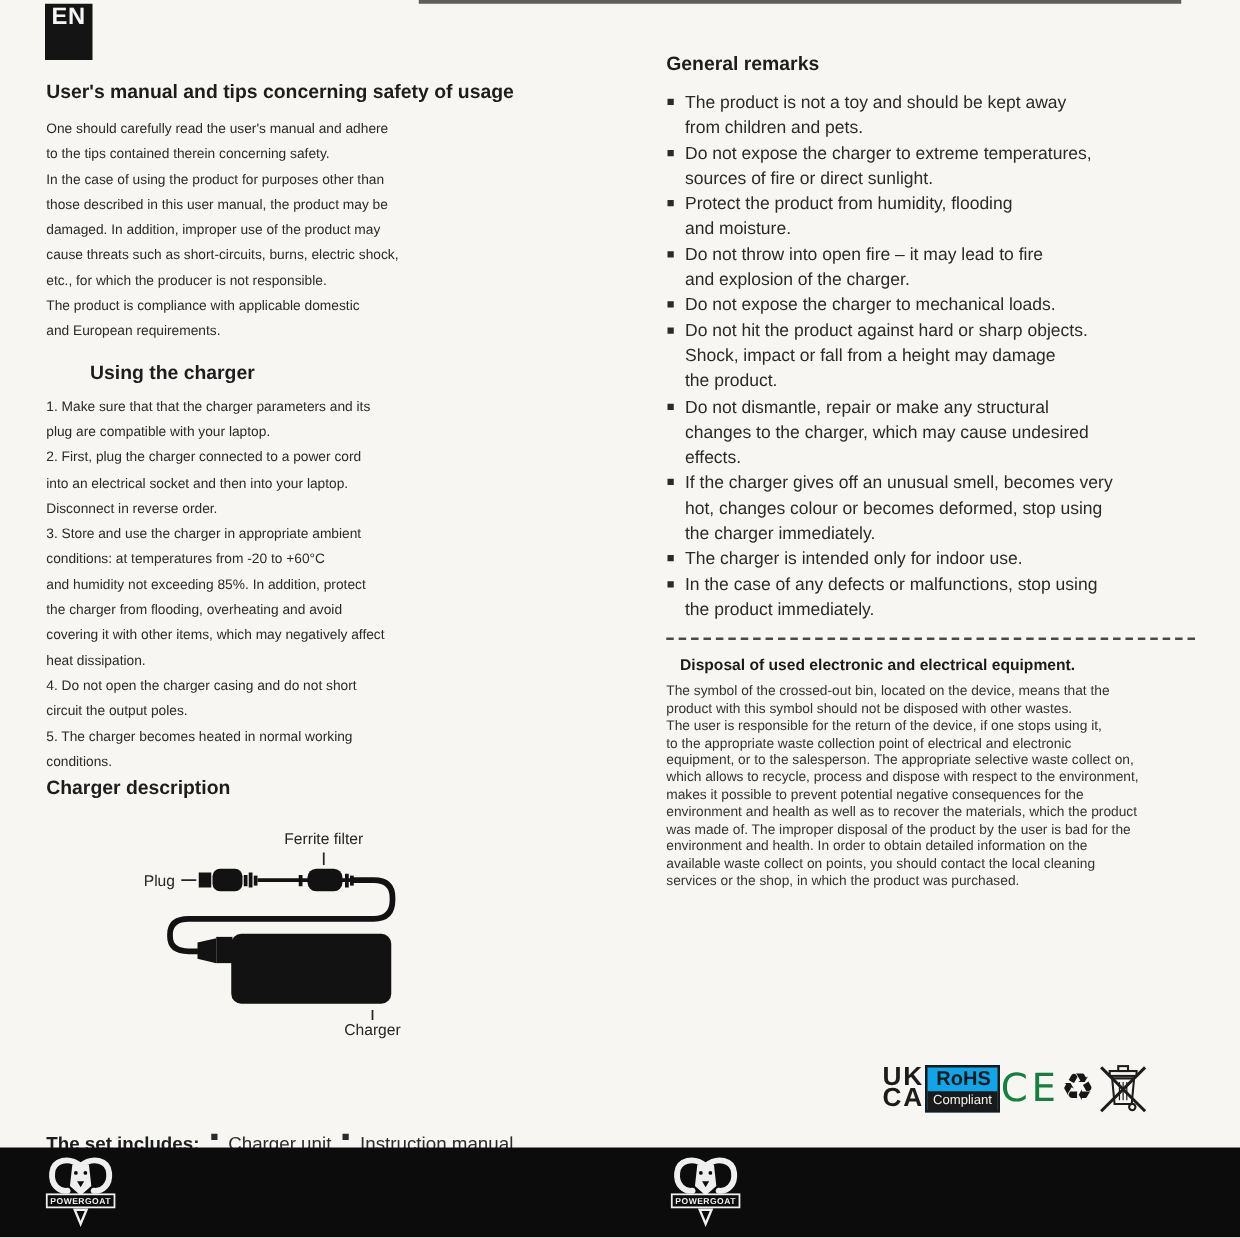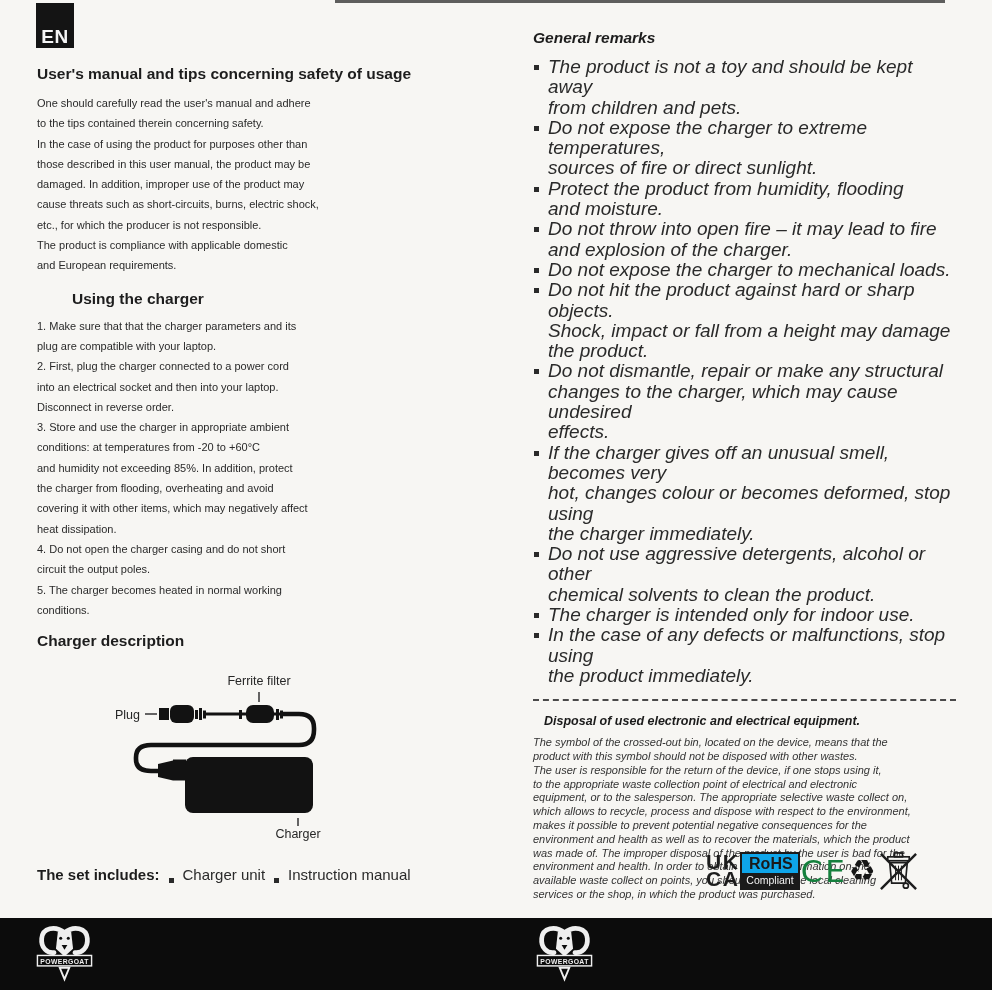--- a/index.html
+++ b/index.html
@@ -5,40 +5,40 @@
   html,body{margin:0;padding:0;background:#e8e8e6;}
   .page{
     position:relative;width:992px;height:990px;overflow:hidden;
     background:#f7f6f3;
     font-family:"Liberation Sans","DejaVu Sans",sans-serif;
     color:#2a2a2a;
   }
   .scan-strip{position:absolute;top:0;left:335px;width:610px;height:3px;background:#2b2b2b;opacity:.75;}
   .en-badge{
     position:absolute;left:36px;top:3px;width:38px;height:45px;background:#141414;
-    color:#f5f5f5;font-weight:bold;font-size:19px;display:flex;align-items:flex-end;justify-content:center;
+    color:#f5f5f5;font-weight:bold;font-size:19px;display:flex;align-items:flex-start;justify-content:center;
     letter-spacing:.5px;
   }
   .col-left{position:absolute;left:37px;top:64px;width:444px;}
-  .col-right{position:absolute;left:533px;top:28px;width:421px;font-style:italic;}
+  .col-right{position:absolute;left:533px;top:42px;width:421px;}
   h2{font-size:15.5px;line-height:20px;margin:0;color:#1d1d1d;font-weight:bold;}
   .body-text{font-size:11px;line-height:20.3px;margin:9px 0 0 0;white-space:pre-line;}
-  .mt13{margin-top:13px;margin-left:35px;} .mt7{margin-top:7px;} .mt11{margin-top:11px;}
+  .mt13{margin-top:13px;margin-left:35px;} .mt7{margin-top:7px;} .mt11{margin-top:1px;}
   ul.remarks{list-style:none;margin:9px 0 0 0;padding:0;}
   ul.remarks li{
-    position:relative;padding-left:15px;font-size:19px;line-height:20.3px;white-space:pre-line;
+    position:relative;padding-left:15px;font-size:14px;line-height:20.3px;white-space:pre-line;
   }
   ul.remarks li::before{
     content:"";position:absolute;left:1px;top:8px;width:5px;height:5px;background:#2a2a2a;
   }
   .dashed-divider{margin-top:13px;width:423px;border-top:2px dashed #4a4a4a;height:0;}
   .disposal-heading{font-size:12.5px;margin:13px 0 0 0;color:#1b1b1b;font-weight:bold;padding-left:11px;}
   .disposal-body{font-size:11px;line-height:13.8px;margin:8px 0 0 0;white-space:pre-line;color:#333;}
   .diagram{display:block;margin-top:16px;}
-  .set-includes{position:absolute;left:37px;top:866px;font-size:15px;display:flex;align-items:flex-end;gap:9px;}
+  .set-includes{position:absolute;left:37px;top:907px;font-size:15px;display:flex;align-items:flex-start;gap:9px;}
   .set-includes .label{font-weight:bold;color:#1d1d1d;}
   .sq{display:inline-block;width:5px;height:5px;background:#2a2a2a;}
   .marks-row{position:absolute;left:706px;top:848px;display:flex;align-items:center;gap:1px;}
   .ukca{font-weight:bold;font-size:21px;line-height:16.5px;letter-spacing:1.5px;color:#1c1c1c;text-align:center;}
   .rohs{border:2.5px solid #1a1a1a;text-align:right;background:#0ea5e9;}
   .rohs .rohs-title{font-weight:bold;font-size:16px;padding:0 5px;color:#1a1a1a;line-height:19px;}
   .rohs .rohs-sub{background:#1a1a1a;color:#f3f3f3;font-size:10.5px;padding:1px 4px 2px;line-height:12px;}
   .ce-mark{font-family:"DejaVu Sans",sans-serif;font-size:31px;letter-spacing:3px;color:#15803d;font-weight:500;}
   .recycle{font-size:30px;color:#161616;line-height:30px;}
   .footer-bar{position:absolute;left:0;bottom:0;width:992px;height:72px;background:#0c0c0c;}
@@ -148,22 +148,20 @@
       <li>Do not expose the charger to mechanical loads.</li>
       <li>Do not hit the product against hard or sharp objects.
 Shock, impact or fall from a height may damage
 the product.</li>
       <li>Do not dismantle, repair or make any structural
 changes to the charger, which may cause undesired
 effects.</li>
       <li>If the charger gives off an unusual smell, becomes very
 hot, changes colour or becomes deformed, stop using
 the charger immediately.</li>
-      <li>Do not use aggressive detergents, alcohol or other
-chemical solvents to clean the product.</li>
       <li>The charger is intended only for indoor use.</li>
       <li>In the case of any defects or malfunctions, stop using
 the product immediately.</li>
     </ul>
 
     <div class="dashed-divider"></div>
 
     <h3 class="disposal-heading">Disposal of used electronic and electrical equipment.</h3>
     <p class="disposal-body">The symbol of the crossed-out bin, located on the device, means that the
 product with this symbol should not be disposed with other wastes.

